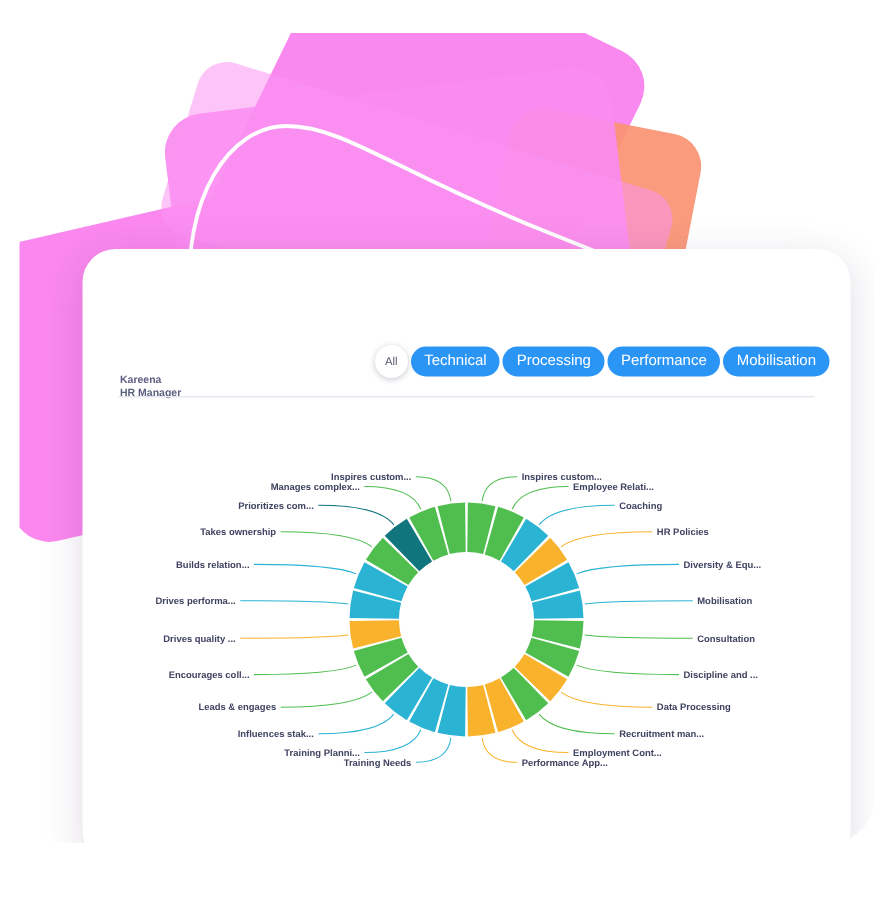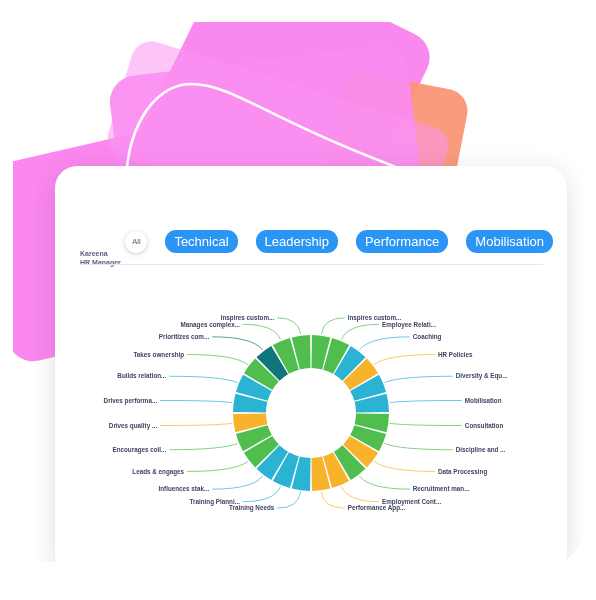--- a/index.html
+++ b/index.html
@@ -83,24 +83,24 @@
     font-size:7px;font-weight:bold;color:#5A5E80;white-space:nowrap;
   }
   #user-role{
     position:absolute;left:25px;top:93px;
     font-size:7px;font-weight:bold;color:#5A5E80;white-space:nowrap;
   }
 
   
   #filter-bar{
     position:absolute;right:14px;top:64px;
-    display:flex;align-items:center;gap:18px;
+    display:flex;align-items:center;gap:2px;
   }
   .pill{
-    font-size:13px;color:#ffffff;background:#2B95F6;
+    font-size:10px;color:#ffffff;background:#2B95F6;
     border-radius:11px;padding:5px 9px;white-space:nowrap;
     border:none;font-family:"Liberation Sans", sans-serif;
     cursor:pointer;line-height:1;
   }
   .pill.all-pill{
     background:#ffffff;color:#55596F;
     width:22px;height:22px;border-radius:50%;
     padding:0;display:flex;align-items:center;justify-content:center;
     box-shadow:0 1px 4px rgba(60,60,90,.28);
     font-size:7.5px;
@@ -137,21 +137,21 @@
 
   <div id="main-card">
 
     <div id="card-header">
       <div id="user-name">Kareena</div>
       <div id="user-role">HR Manager</div>
 
       <div id="filter-bar">
         <button class="pill all-pill">All</button>
         <button class="pill">Technical</button>
-        <button class="pill">Leadership</button>
+        <button class="pill">Processing</button>
         <button class="pill">Performance</button>
         <button class="pill">Mobilisation</button>
       </div>
 
       <div id="header-divider"></div>
     </div>
 
     <div id="chart-area">
       <svg id="donut-svg" width="512" height="311" viewBox="0 0 512 311">
         <g id="slices">

